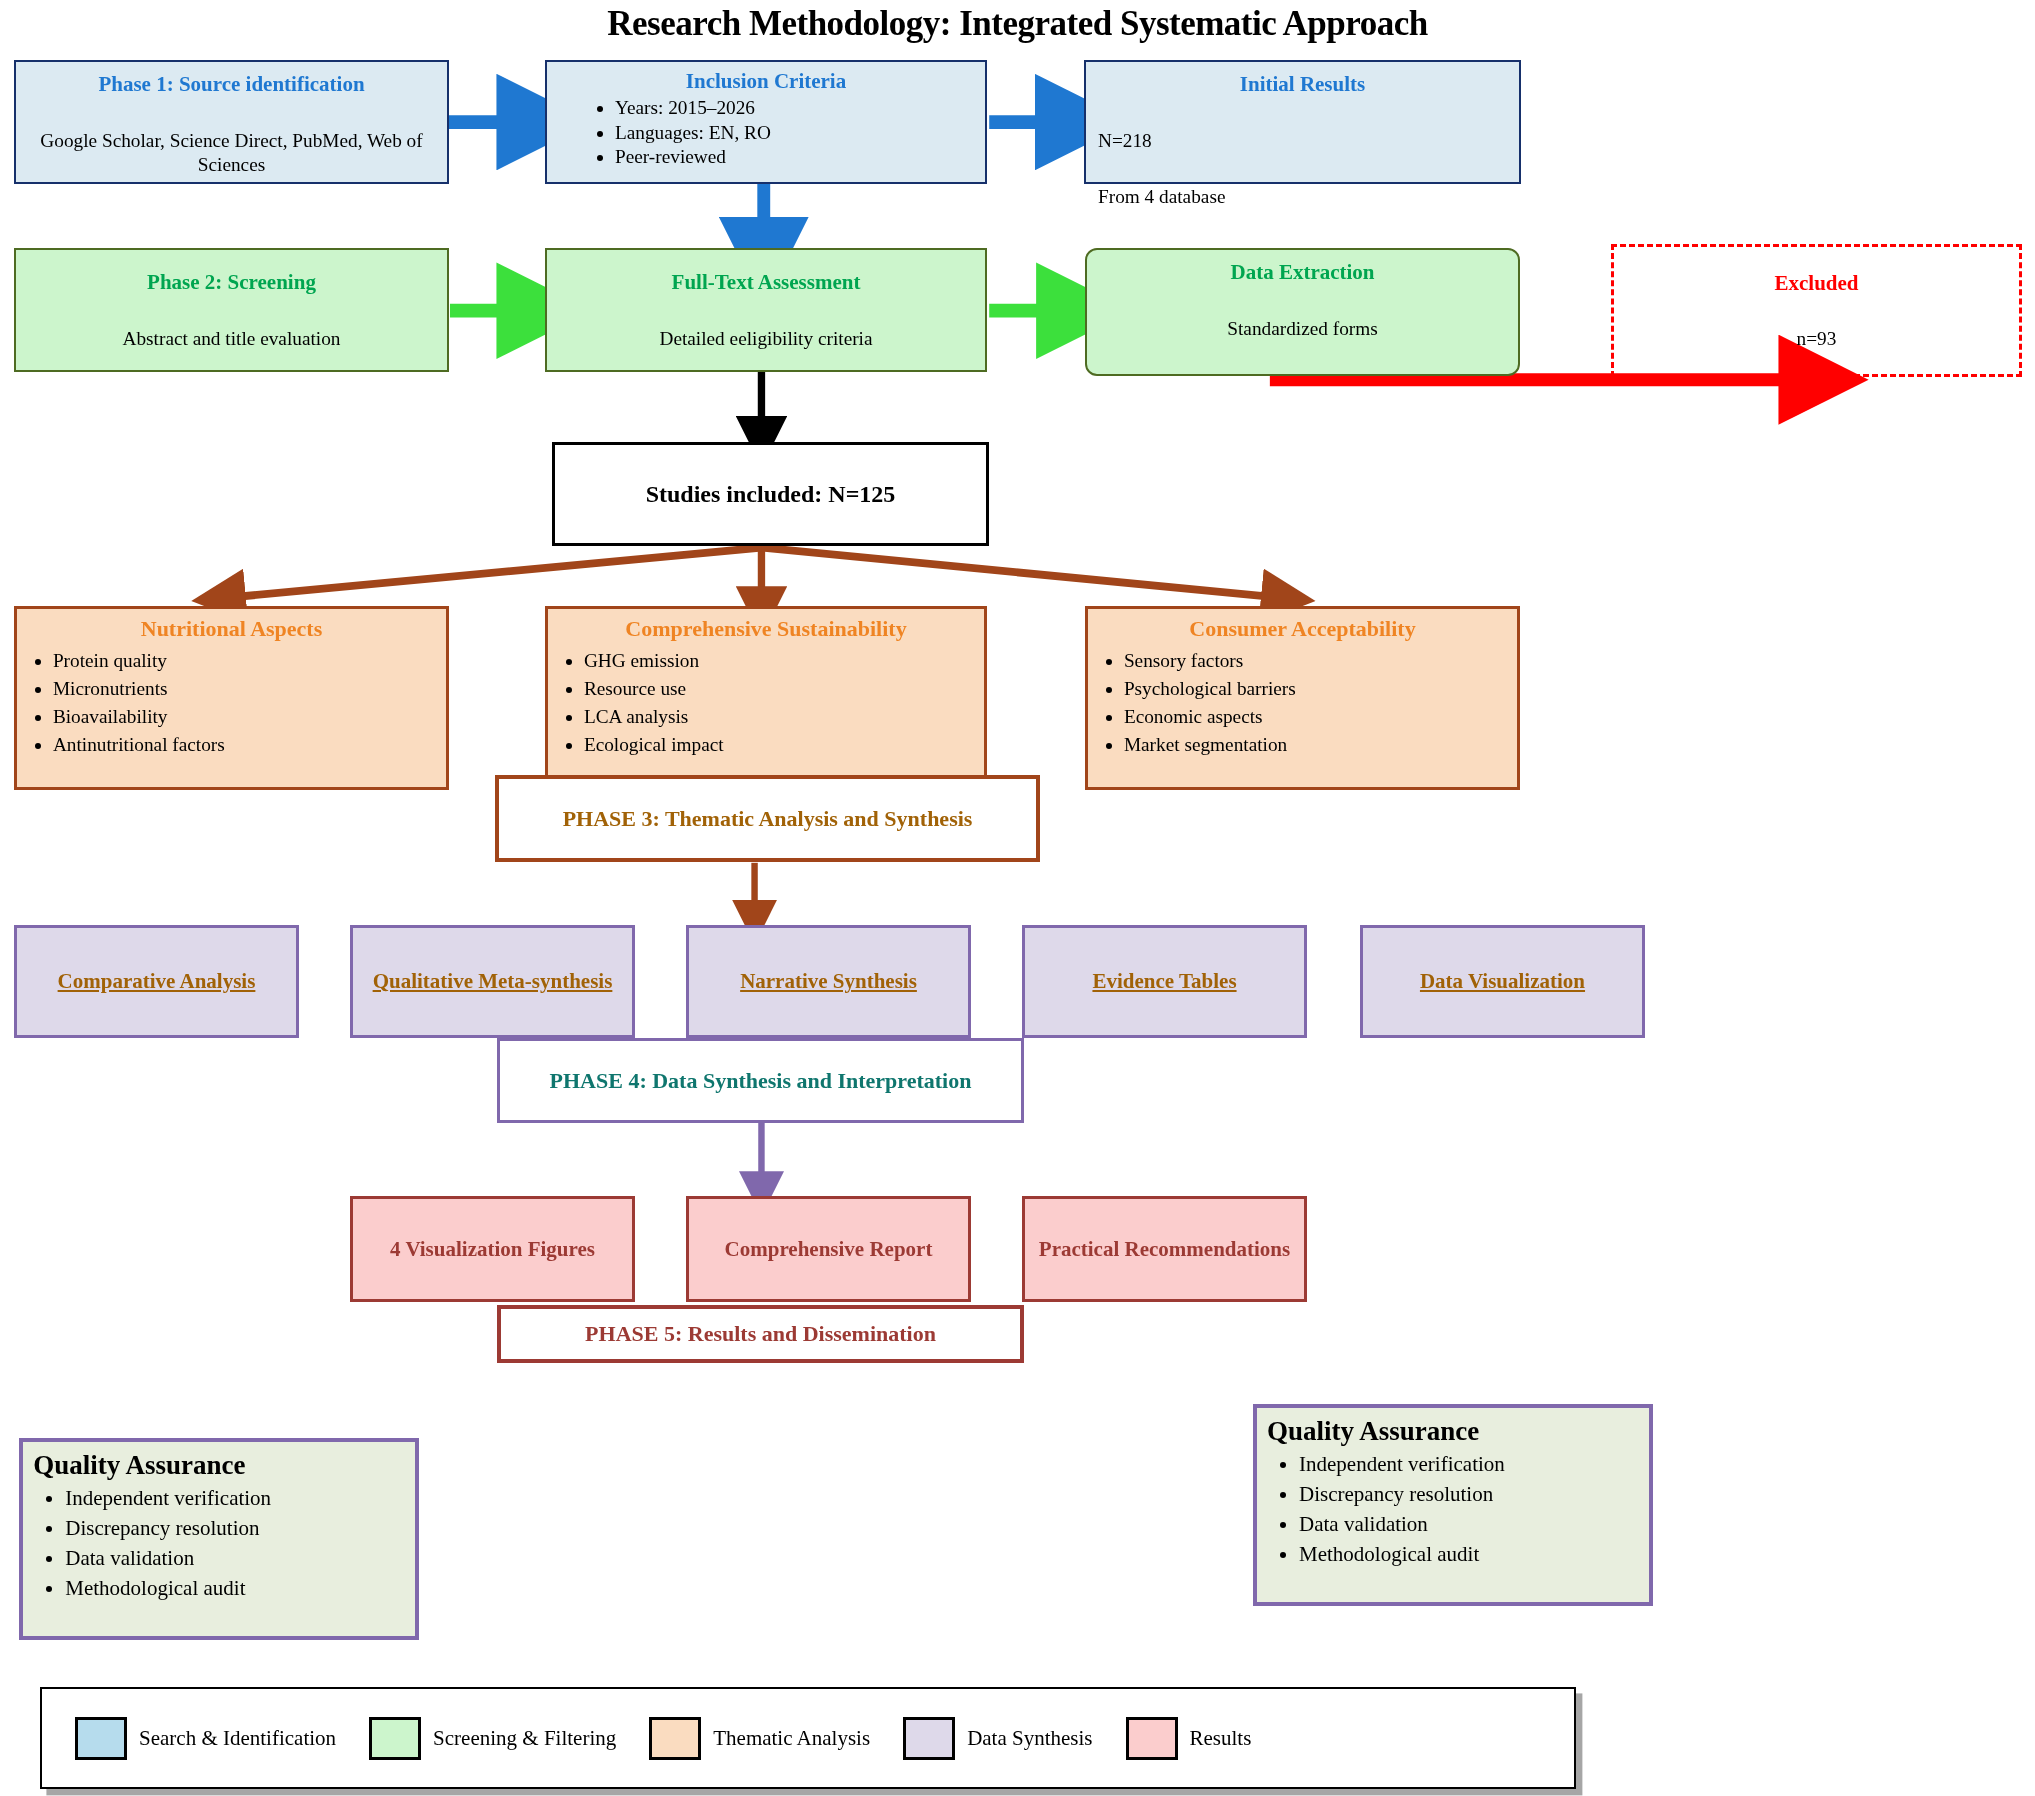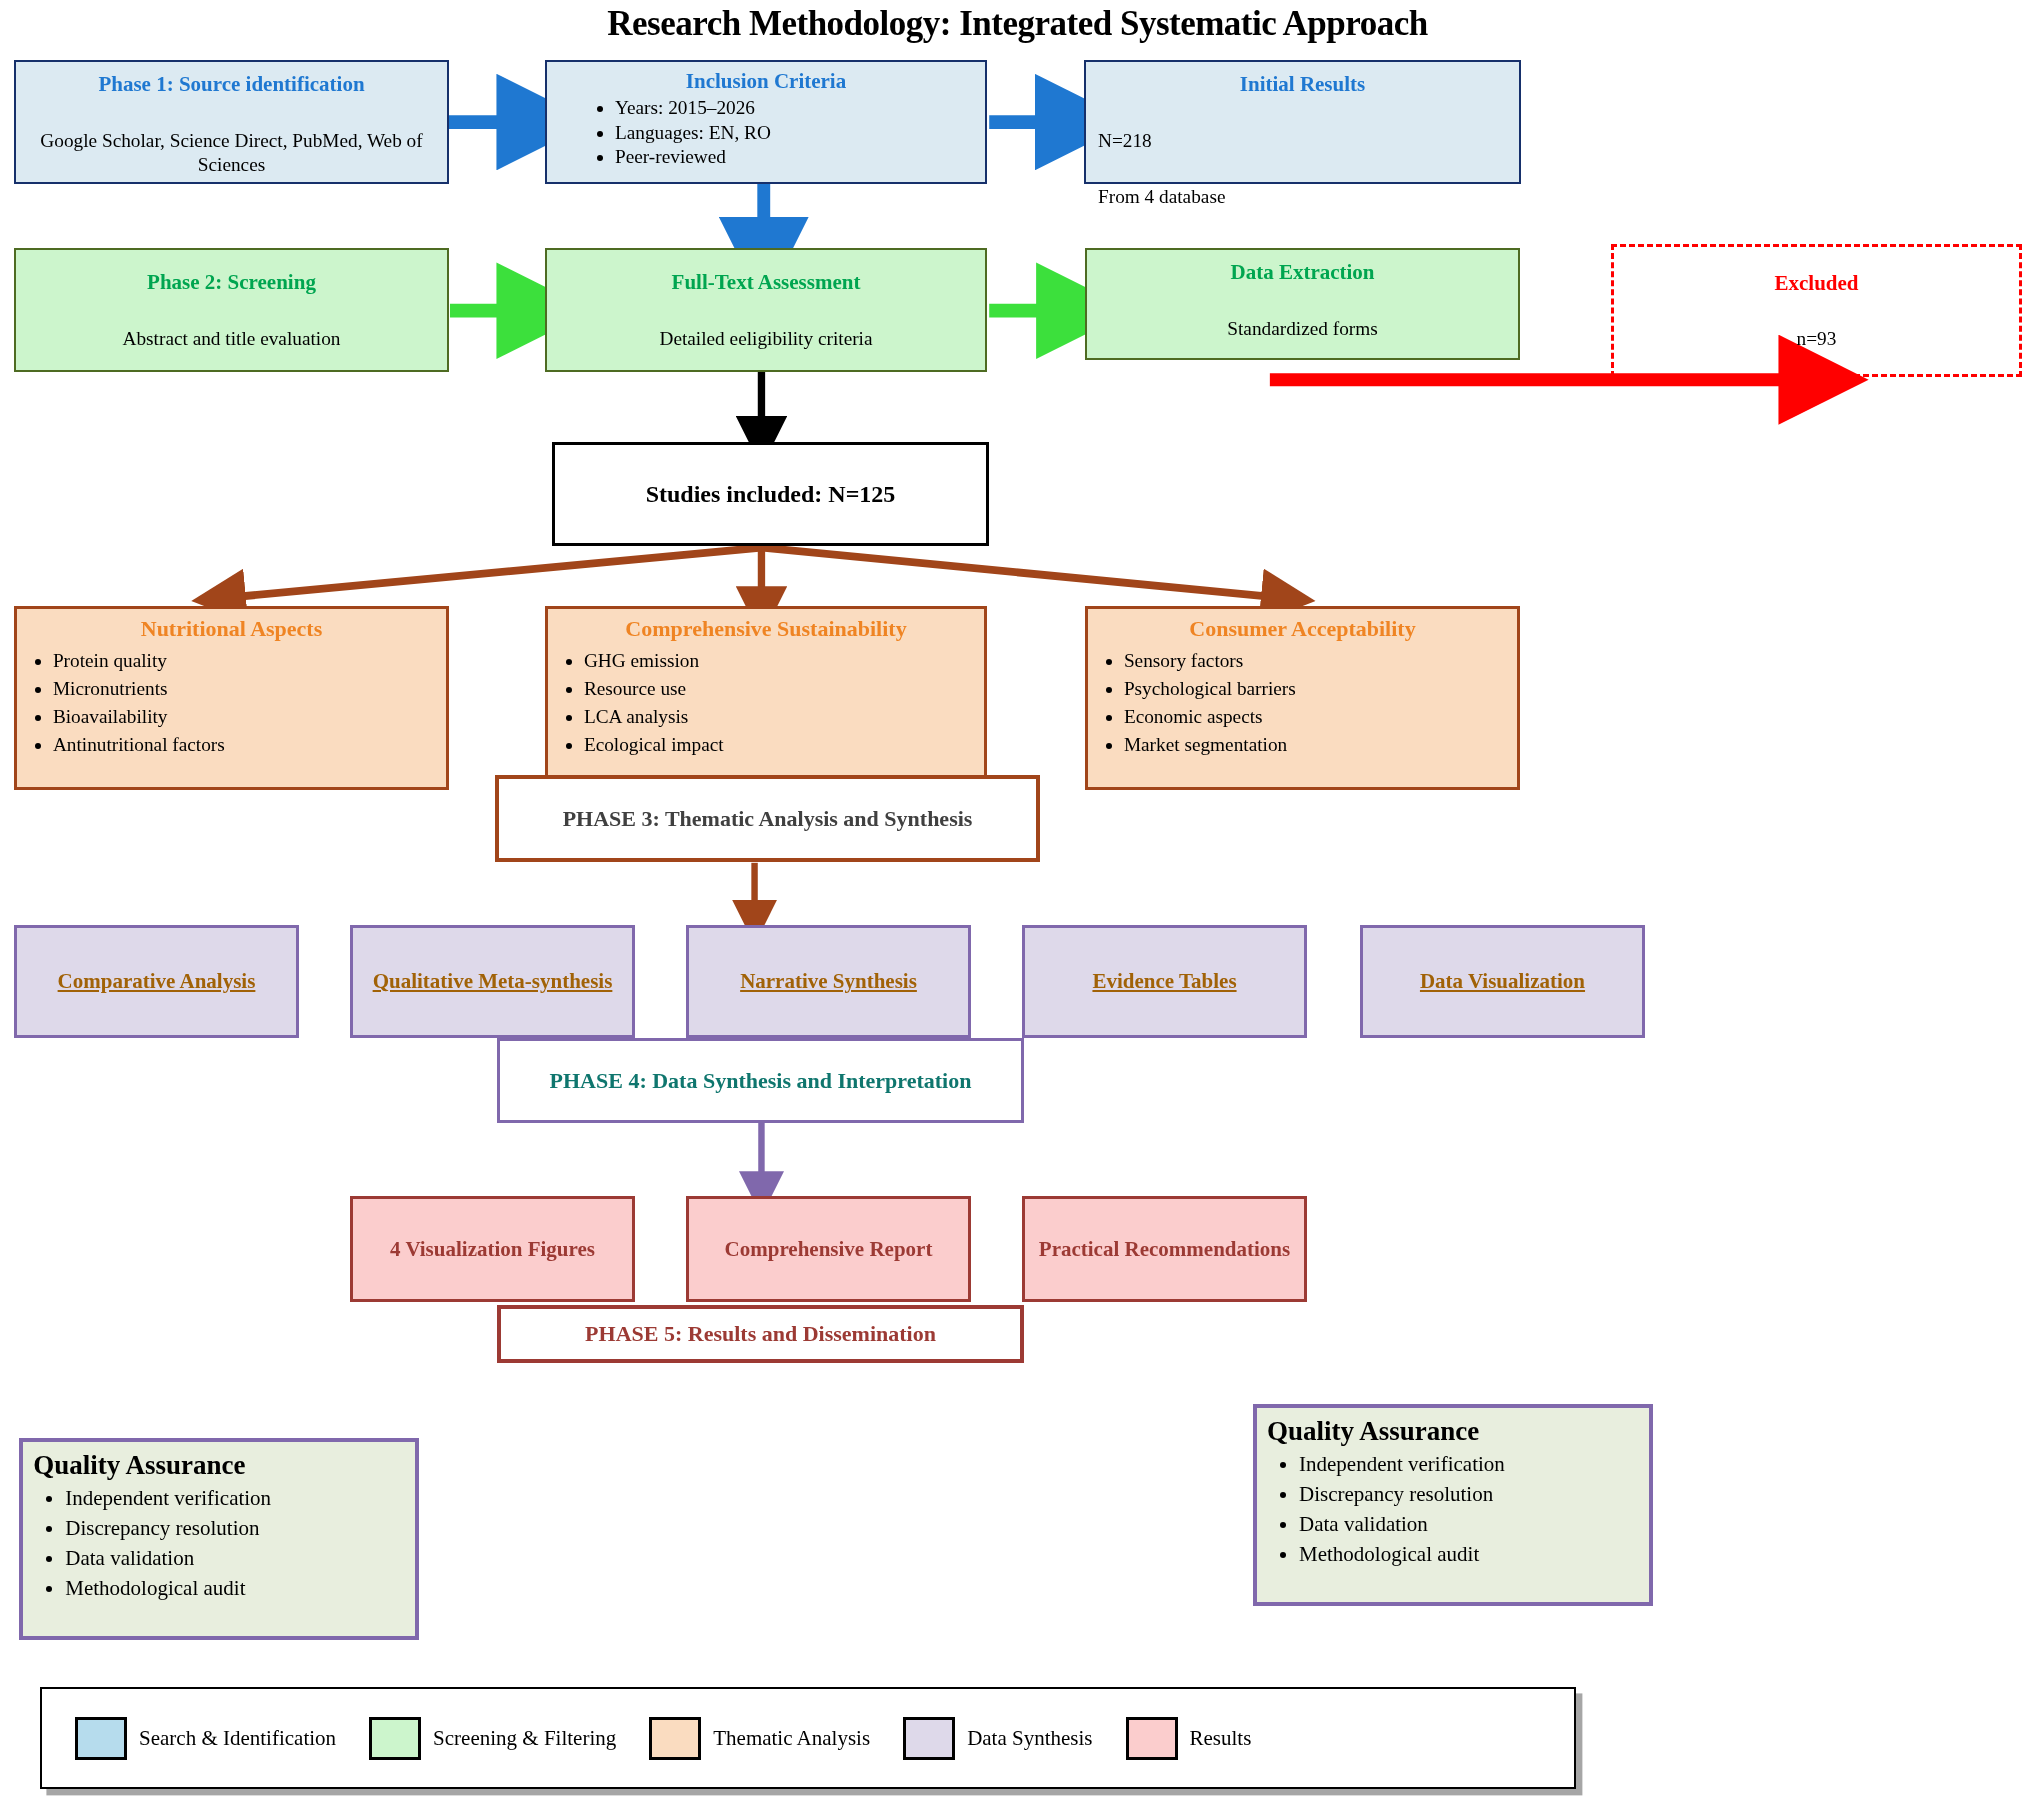--- a/index.html
+++ b/index.html
@@ -55,21 +55,21 @@
   .orange .hd{color:#ef8423;font-size:22px;margin-bottom:4.6px;}
   .orange ul{margin:0;padding-left:29.5px;}
   .orange li{font-size:19.3px;line-height:1.45;color:#000;}
 
   
   .phaselabel{
     background:#ffffff;display:flex;align-items:center;justify-content:center;
     text-align:center;
   }
   .phase3{border:4.1px solid #a1451a;}
-  .phase3 .hd{color:#404040;font-size:22px;line-height:1.25;}
+  .phase3 .hd{color:#a16207;font-size:22px;line-height:1.25;}
   .phase4{border:3.2px solid #8068ac;}
   .phase4 .hd{color:#0f766e;font-size:22px;line-height:1.25;text-align:center;}
   .phase5{border:4.1px solid #9c3a34;}
   .phase5 .hd{color:#9c3a34;font-size:22px;line-height:1.25;}
 
   
   .purple{
     background:#ded9ea;border:3.2px solid #8068ac;
     display:flex;align-items:center;justify-content:center;text-align:center;
   }
@@ -176,21 +176,21 @@
   <div class="box green" style="left:14px;top:248px;width:435px;height:124px;padding-top:20px;">
     <span class="hd">Phase 2: Screening</span>
     <span class="sub">Abstract and title evaluation</span>
   </div>
 
   <div class="box green" style="left:545px;top:248px;width:442px;height:124px;padding-top:20px;">
     <span class="hd">Full-Text Assessment</span>
     <span class="sub">Detailed eeligibility criteria</span>
   </div>
 
-  <div class="box green" style="left:1085px;top:248px;width:435px;height:112px;">
+  <div class="box green" style="left:1085px;top:248px;width:435px;height:128px;border-radius:12px;">
     <span class="hd">Data Extraction</span>
     <span class="sub">Standardized forms</span>
   </div>
 
   <div class="box excluded" style="left:1611px;top:244px;width:411px;height:133px;padding-top:24px;">
     <span class="hd">Excluded</span>
     <span class="sub">n=93</span>
   </div>
 
   <div class="box studies" style="left:552px;top:442px;width:437px;height:104px;">

